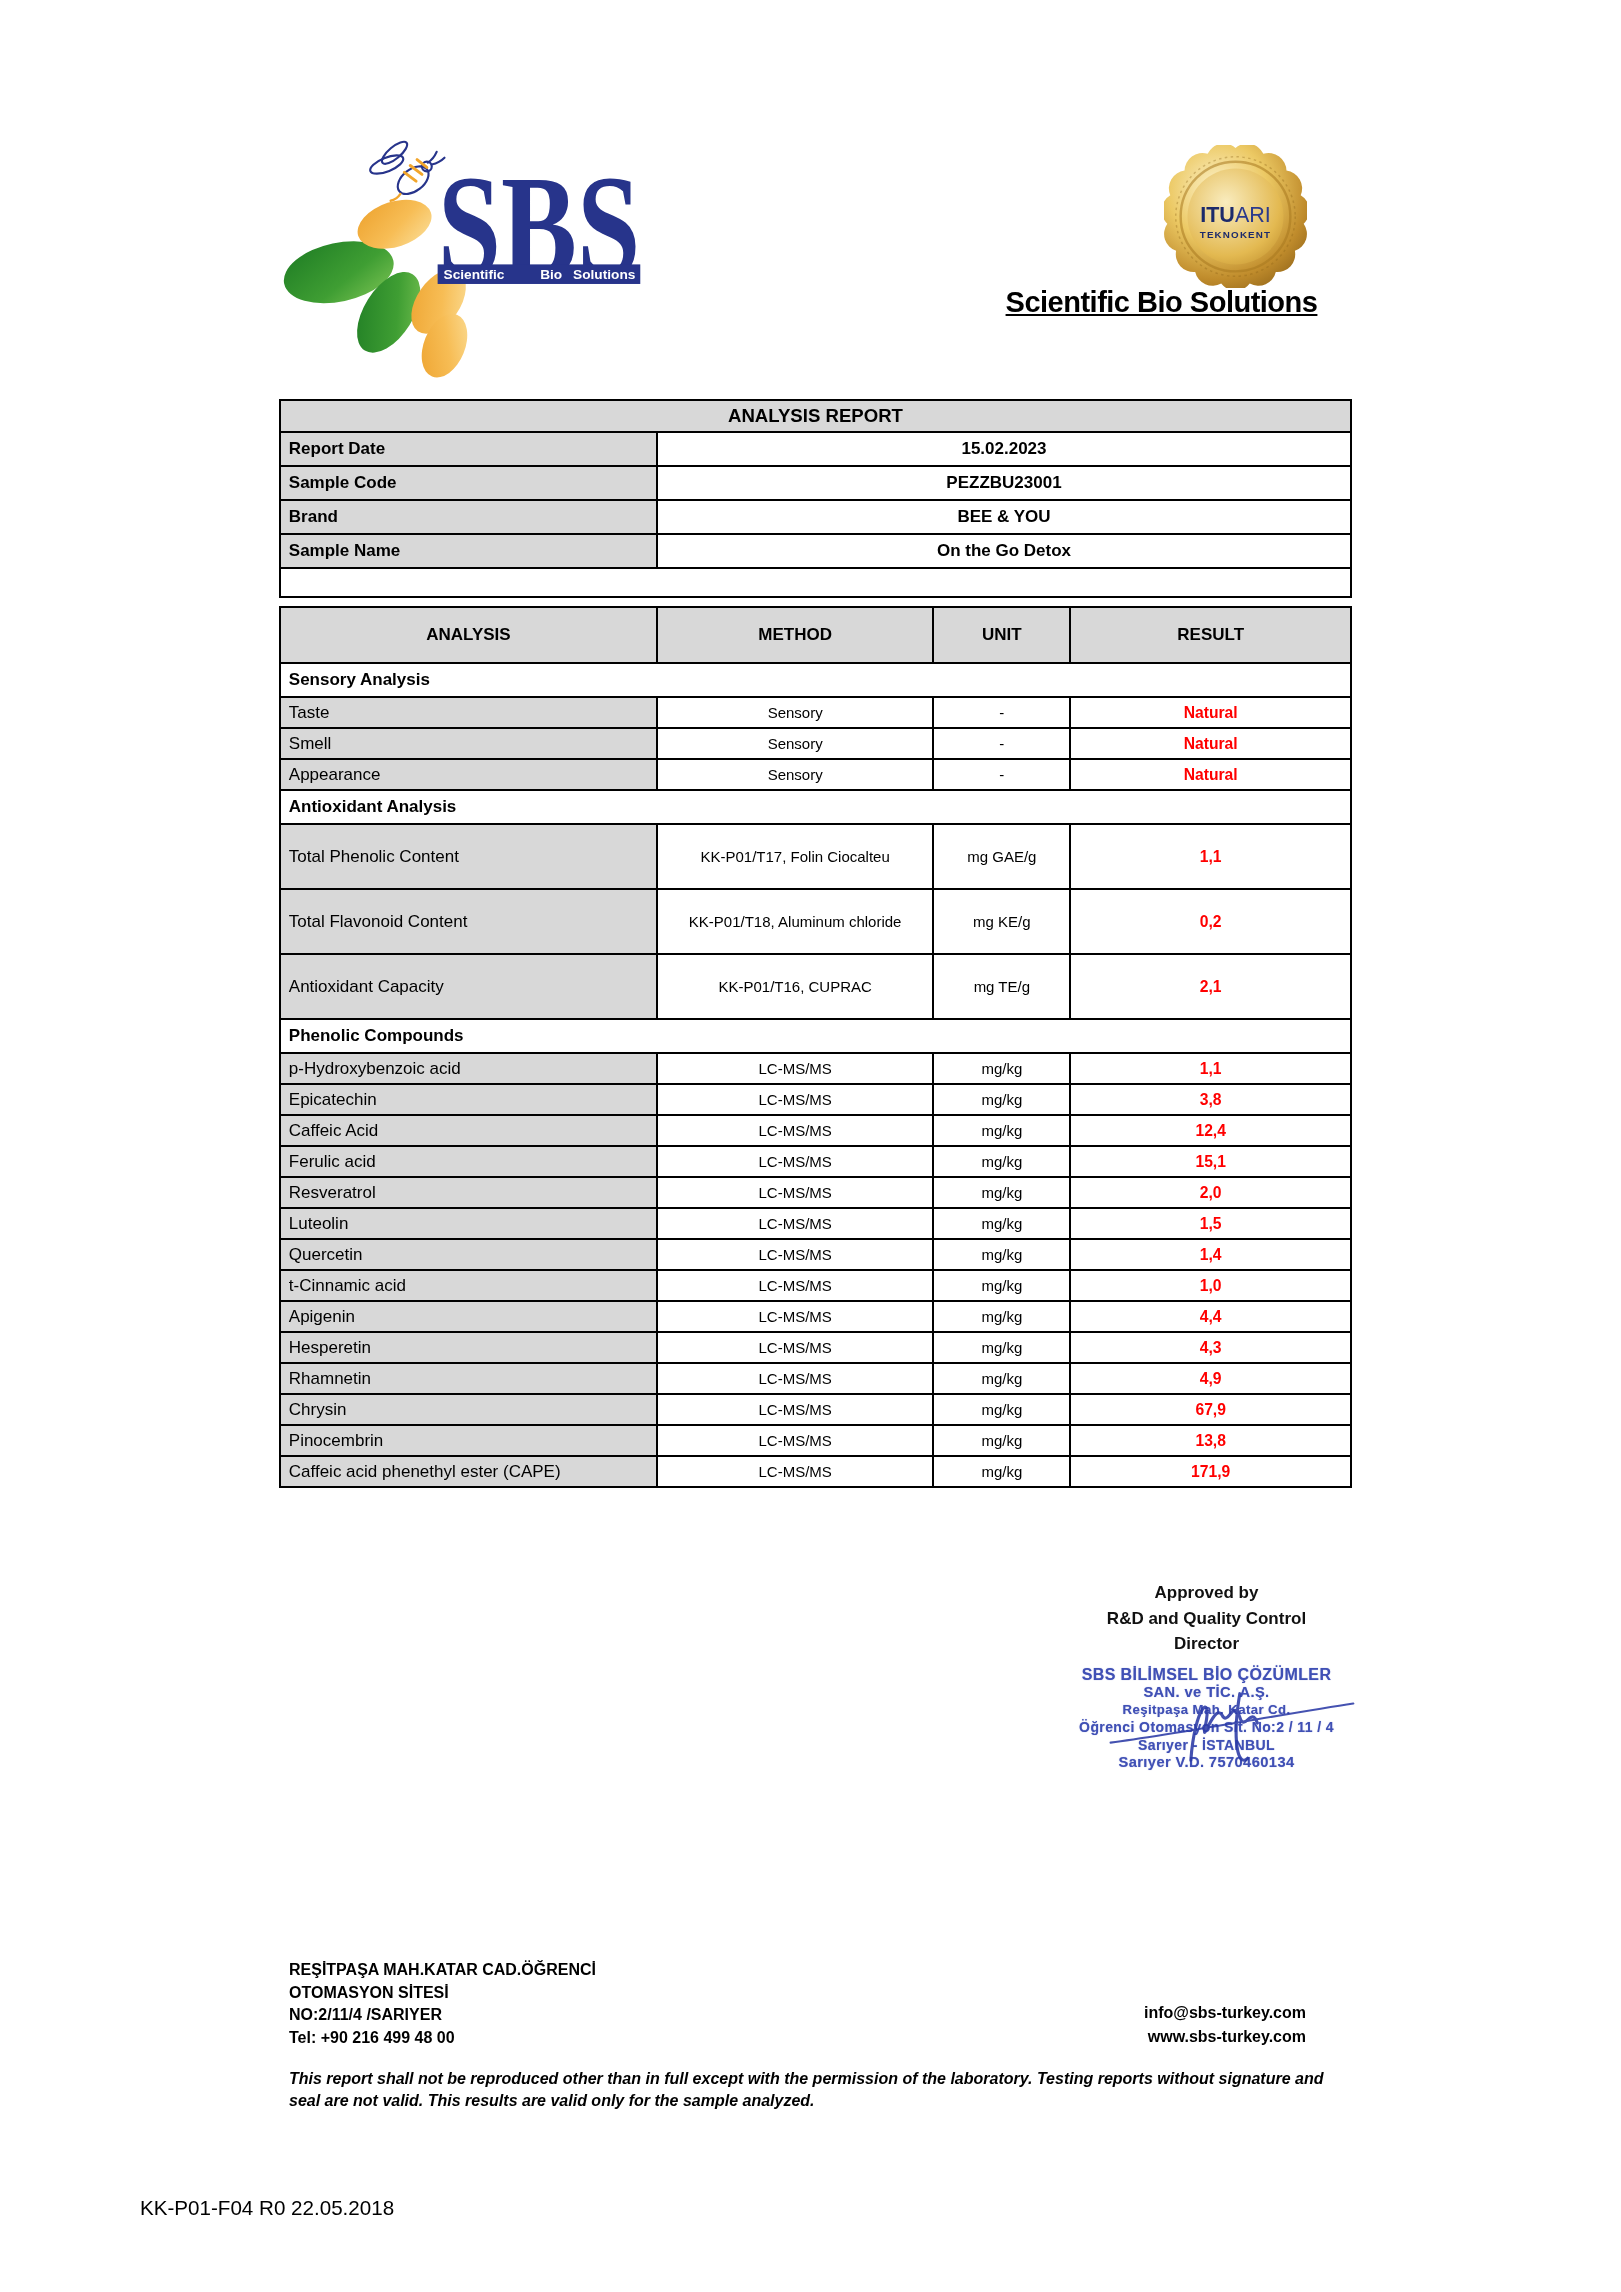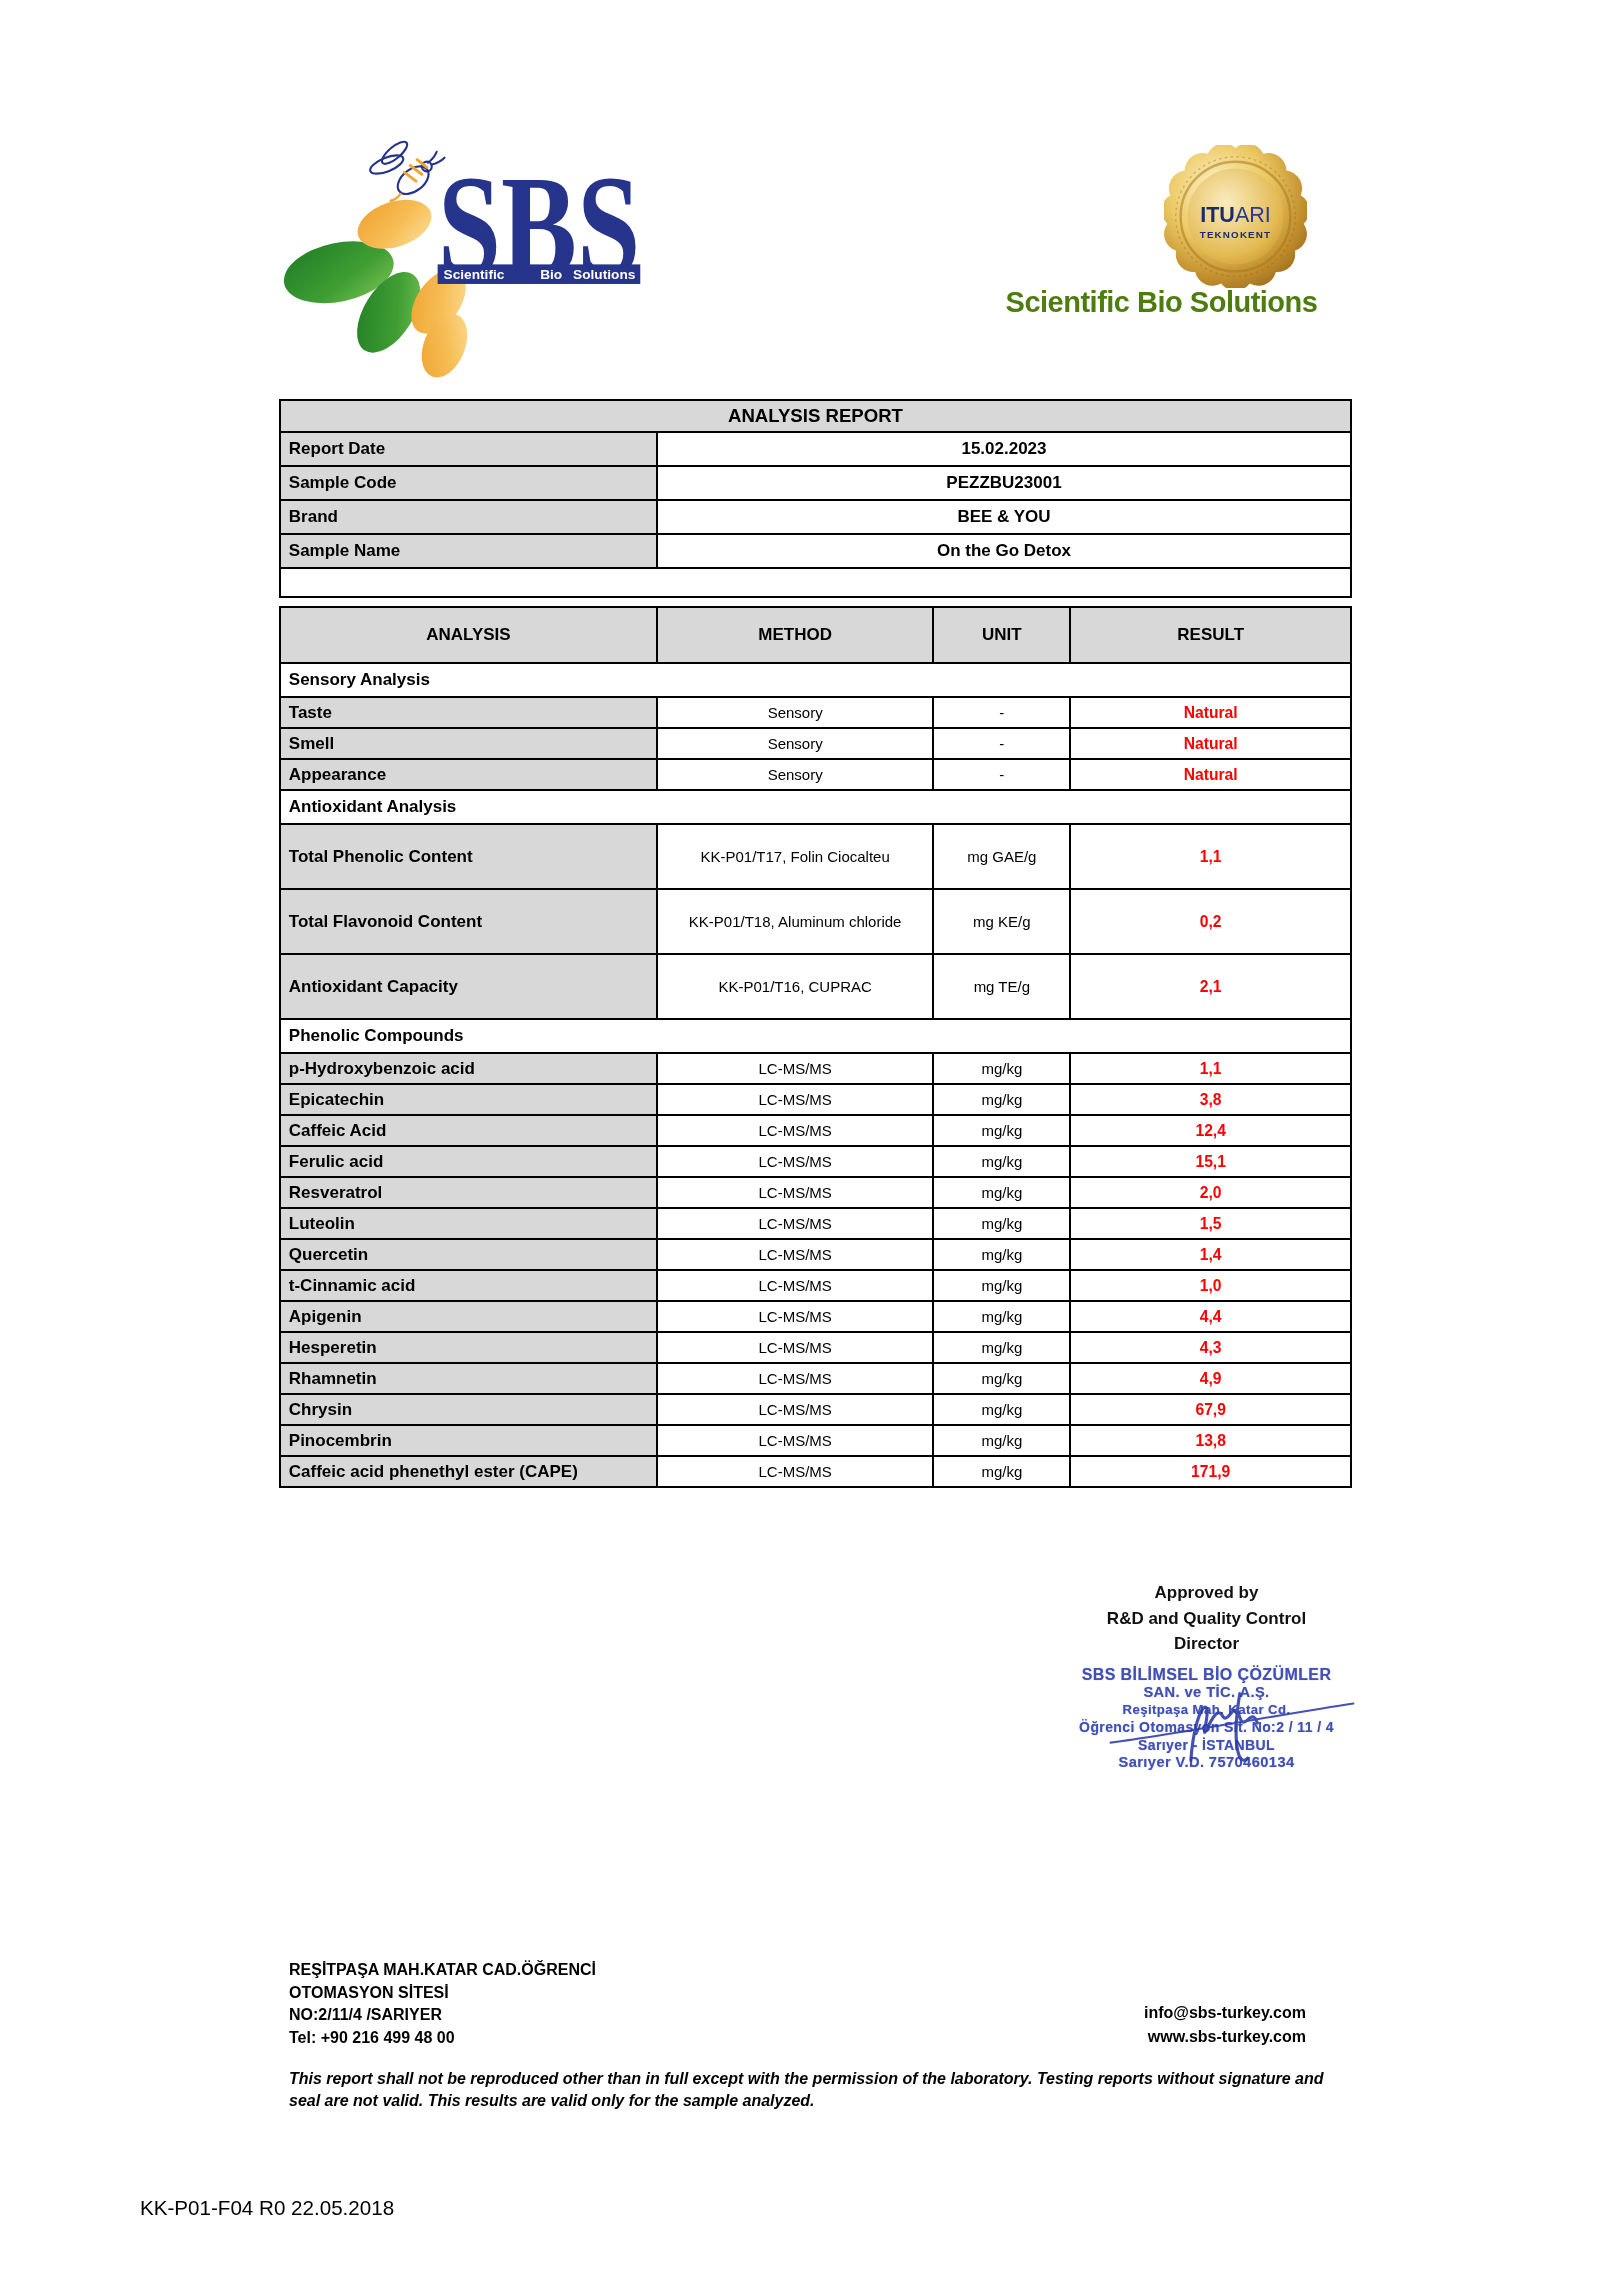--- a/index.html
+++ b/index.html
@@ -6,21 +6,21 @@
   .page {
     position:relative; width:1621px; height:2293px; background:#ffffff;
     font-family:"Liberation Sans", sans-serif; color:#000; overflow:hidden;
   }
 
   
   .logo-svg { position:absolute; left:281px; top:94px; }
   .seal-svg { position:absolute; left:1164px; top:145px; }
   .company-name {
     position:absolute; left:931px; top:286px; width:461px; text-align:center;
-    font-size:29px; font-weight:bold; letter-spacing:-0.5px; color:#4d7c0f;
+    font-size:29px; font-weight:bold; letter-spacing:-0.5px; color:#000000;text-decoration:underline;
   }
 
   
   .tables { position:absolute; left:279px; top:399px; width:1073px; }
   table { width:100%; border-collapse:collapse; table-layout:fixed;padding-left:18px; }
   .info-table, .results-table { border:2.9px solid #000; }
   .results-table { margin-top:7.8px; }
   td, th { border:2px solid #000; padding:0 7.8px; vertical-align:middle; overflow:hidden; }
 
   .title-cell {
@@ -29,21 +29,21 @@
   }
   .info-label  { background:var(--cell-gray,#d8d8d8); font-weight:bold; font-size:17px; height:32px; }
   .info-value  { text-align:center; font-weight:bold; font-size:17px; }
   .empty-cell  { height:27.4px; background:#fff; }
 
   .results-table th {
     background:var(--cell-gray,#d8d8d8); font-weight:bold; font-size:17px;
     height:54px; text-align:center; border-bottom:2.9px solid #000;
   }
   .section-cell  { font-weight:bold; font-size:17px; height:32px; background:#fff; }
-  .analysis-cell { background:var(--cell-gray,#d8d8d8); font-weight:bold; font-size:17px; height:29px; }
+  .analysis-cell { background:var(--cell-gray,#d8d8d8); font-weight:normal; font-size:17px; height:29px; }
   .method-cell, .unit-cell { text-align:center; font-size:15px; font-weight:normal; }
   .result-cell  { text-align:center; font-weight:bold; font-size:15.7px; color:var(--result-red,#f00);margin-top:48px; }
   tr.tall td { height:63px; }
 
   
   .approval { position:absolute; left:1045px; top:1580px; width:323px; text-align:center; }
   .approval-heading div { font-size:17px; font-weight:bold; line-height:25.5px; color:#111; }
   .stamp { margin-top:9.8px; color:var(--stamp-blue,#4050b5); font-weight:bold;
            text-shadow:0 0 1px rgba(64,80,181,.55); }
   .stamp p { margin:0; letter-spacing:0.4px; line-height:17.6px; }

